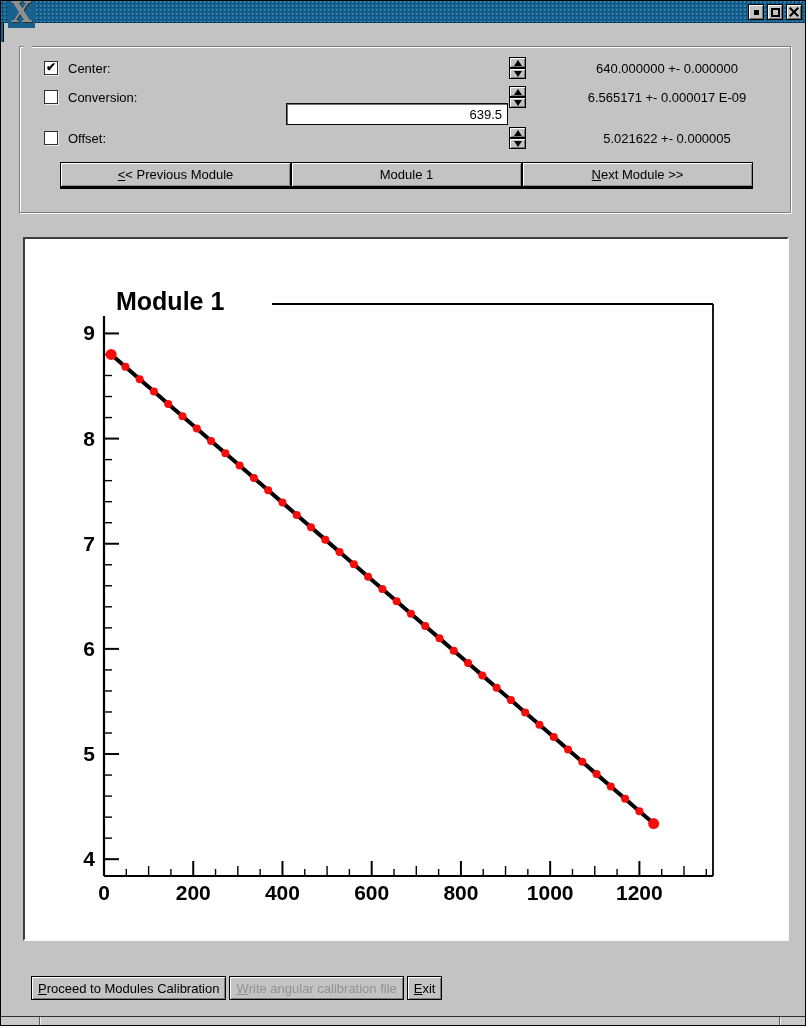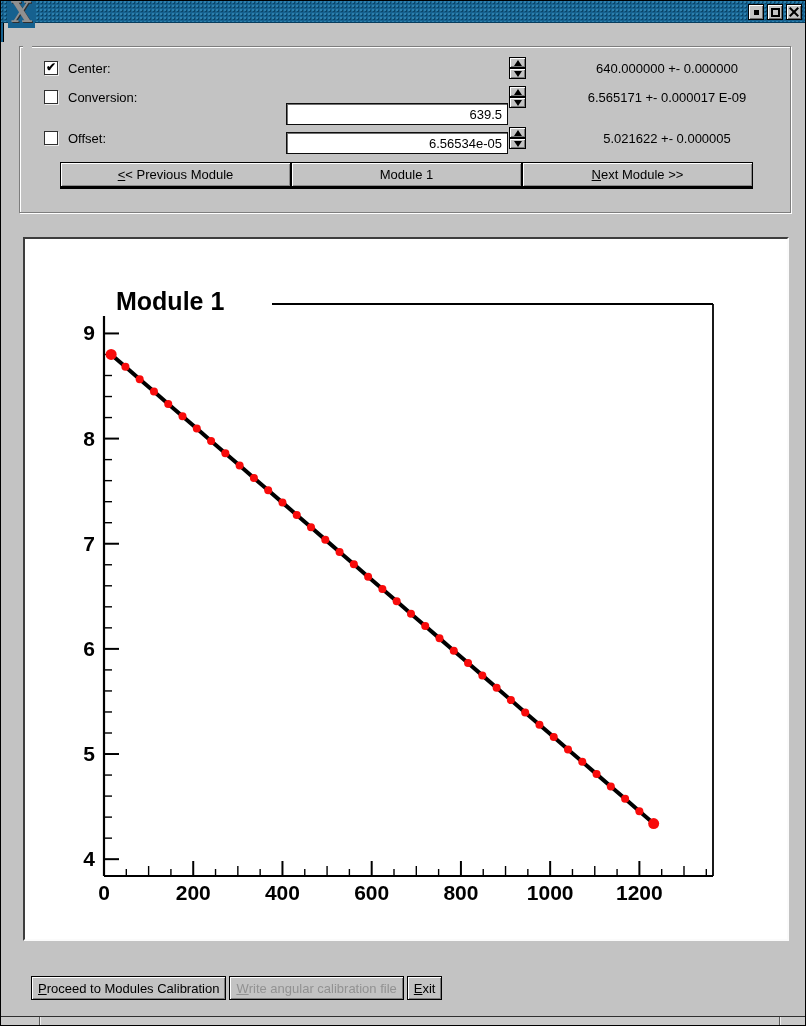--- a/index.html
+++ b/index.html
@@ -111,21 +111,20 @@
         <span class="spin-btn">
             <span class="tri-dn"></span>
           </span>
       </span>
       <span class="row-result">640.000000 +- 0.000000</span>
     </div>
 
     <div class="panel-row row-1">
       <span class="checkbox"></span>
       <span class="row-label">Conversion:</span>
-      <span class="spin-entry"><input value="6.56534e-05" style=""></span>
       <span class="spinner">
         <span class="spin-btn">
             <span class="tri-up"></span>
           </span>
         <span class="spin-btn">
             <span class="tri-dn"></span>
           </span>
       </span>
       <span class="row-result">6.565171 +- 0.000017 E-09</span>
     </div>

